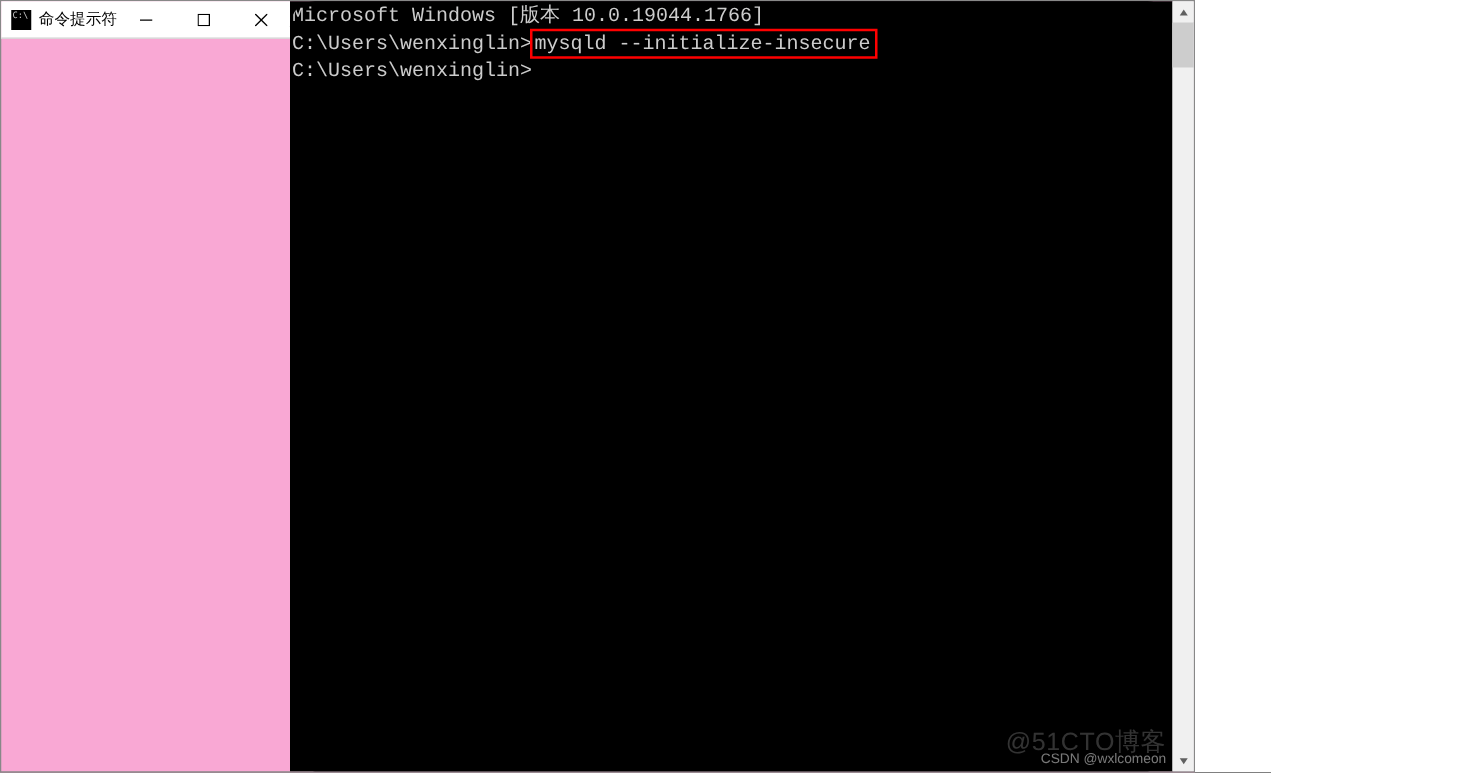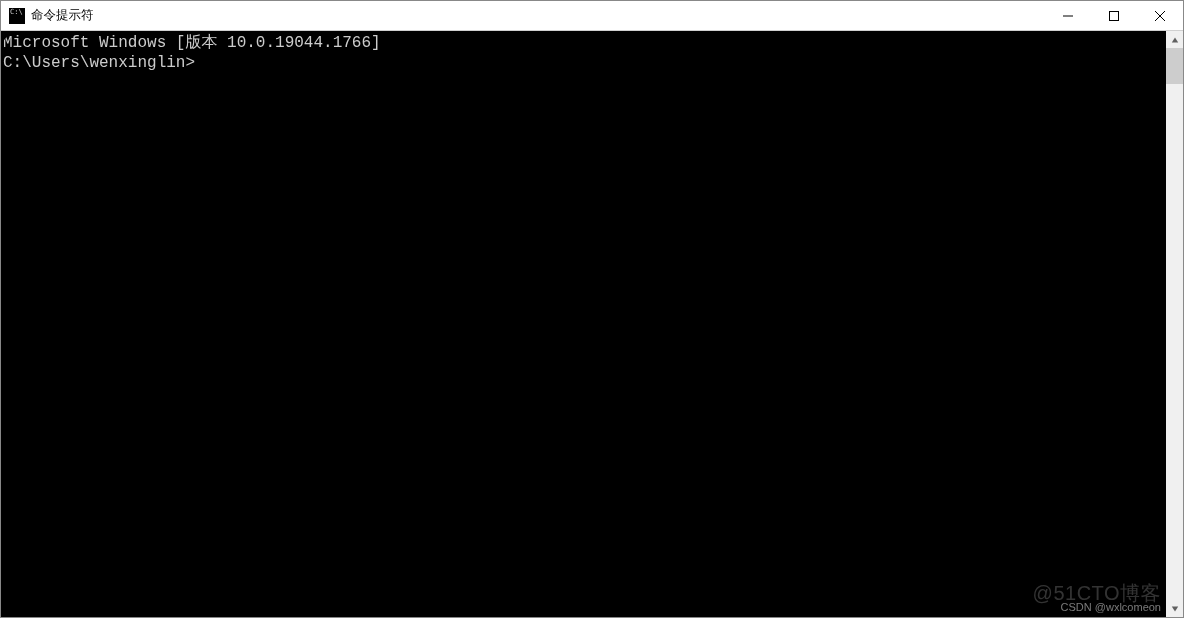--- a/index.html
+++ b/index.html
@@ -9,26 +9,26 @@
     }
     body {
       width: 1184px;
       height: 618px;
       font-family: "Segoe UI", Tahoma, sans-serif;
       background: #fff;
       overflow: hidden;
       position: relative;
     }
     .window {
-      width: 1184px;
+      width: 956px;
       height: 618px;
       border: 1px solid #888;
       background: #f9a8d4;
       display: flex;
-      flex-direction: column;
+      flex-direction: row;
       position: relative;
     }
     .titlebar {
       height: 30px;
       background: #ffffff;
       display: flex;
       align-items: center;
       border-bottom: 1px solid #d0d0d0;
       user-select: none;
     }
@@ -184,21 +184,21 @@
       <button class="win-btn">
         <svg viewBox="0 0 10 10">
             <line x1="0" y1="0" x2="10" y2="10"></line>
             <line x1="10" y1="0" x2="0" y2="10"></line>
           </svg>
       </button>
     </div>
   </div>
 
   <div class="terminal-wrapper">
-    <div class="terminal"><span class="line">Microsoft Windows [版本 10.0.19044.1766]</span><span class="line"></span><span class="line"></span><span class="line">C:\Users\wenxinglin&gt;</span></div>
+    <div class="terminal"><span class="line">Microsoft Windows [版本 10.0.19044.1766]</span><span class="line"></span><span class="line"><span>C:\Users\wenxinglin&gt;</span><span class="highlight-box">mysqld --initialize-insecure</span></span><span class="line"></span><span class="line">C:\Users\wenxinglin&gt;</span></div>
 
     <div class="scrollbar">
       <div class="scroll-arrow">
         <svg viewBox="0 0 10 10">
             <polygon points="5,2 9,8 1,8"></polygon>
           </svg>
       </div>
       <div class="scroll-track">
         <div class="scroll-thumb"></div>
       </div>

